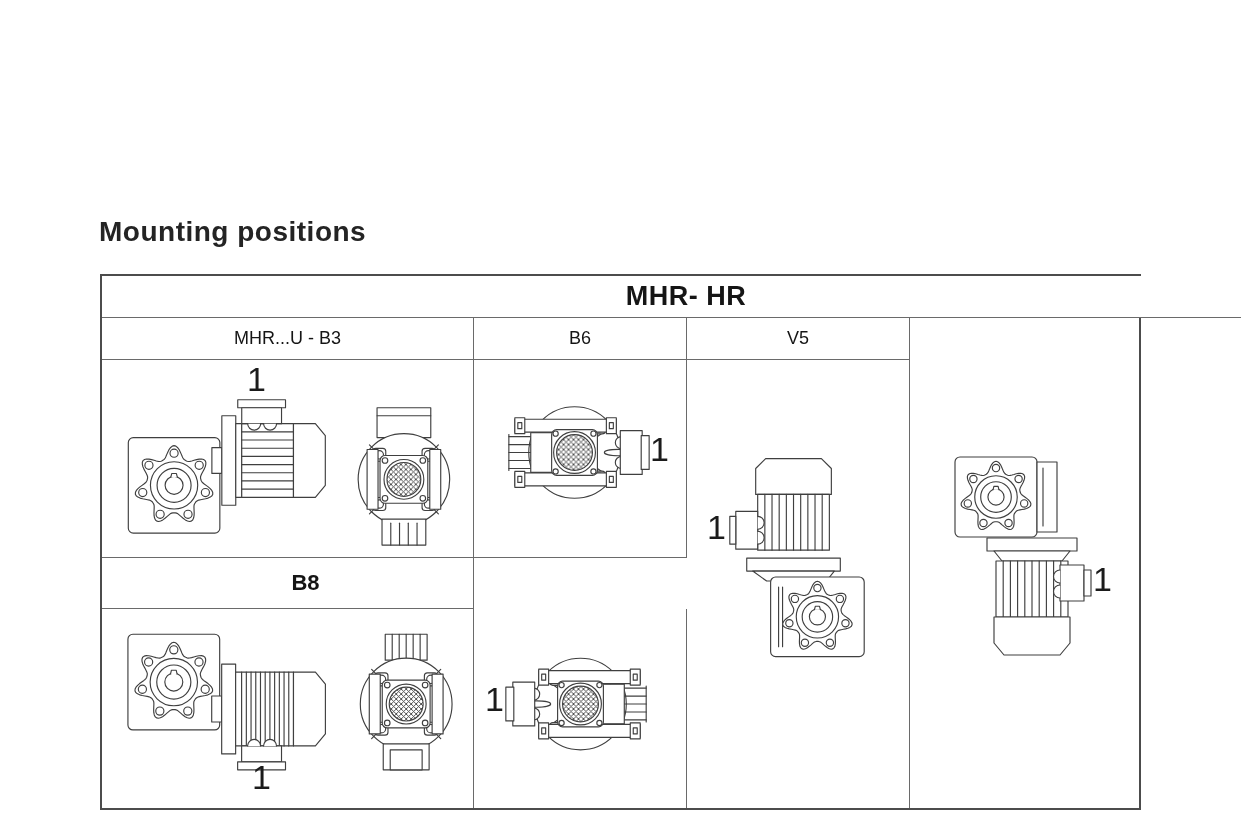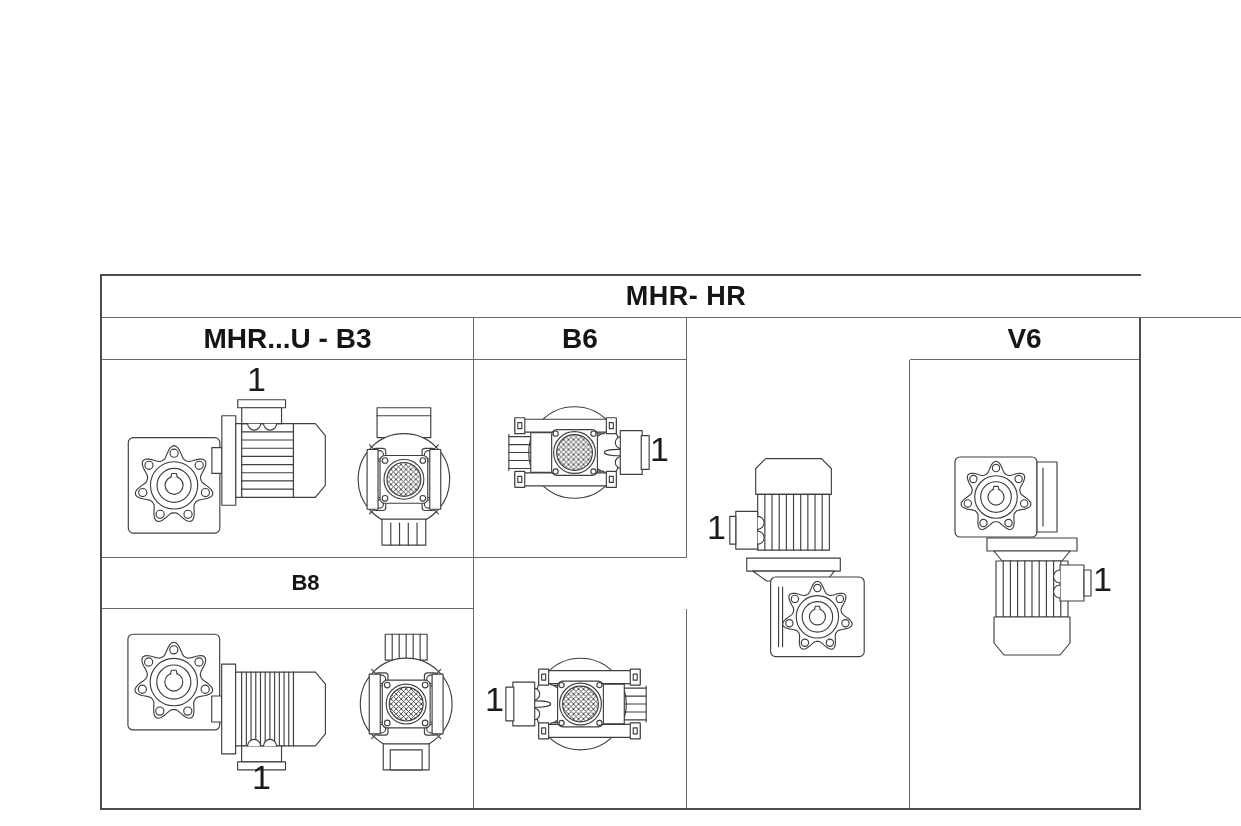--- a/index.html
+++ b/index.html
@@ -13,21 +13,21 @@
     position:absolute;left:99px;top:216px;margin:0;
     font-size:28px;font-weight:bold;color:#242424;letter-spacing:.5px;
   }
   .mtable{
     position:absolute;left:100px;top:274px;width:1037px;height:532px;
     border:2px solid #4c4c4c;box-sizing:content-box;background:#fff;
   }
   .cell{position:absolute;box-sizing:border-box;background:#fff;}
   .hd{display:flex;align-items:center;justify-content:center;color:#151515;}
   .thead{left:0;top:0;width:1168px;height:42px;border-bottom:1.5px solid #6a6a6a;font-size:27px;font-weight:bold;letter-spacing:.5px;}
-  .ch{top:42px;height:42px;border-bottom:1.5px solid #6a6a6a;font-size:28px;font-weight:bold;}
+  .ch{top:42px;height:42px;border-bottom:1.5px solid #6a6a6a;font-size:18px;font-weight:normal;}
   .ch0{left:0;width:372px;border-right:1.5px solid #6a6a6a;}
   .ch1{left:372px;width:213px;border-right:1.5px solid #6a6a6a;}
   .ch2{left:585px;width:223px;border-right:1.5px solid #6a6a6a;}
   .ch3{left:808px;width:229px;}
   .cb3{left:0;top:84px;width:372px;height:198px;border-right:1.5px solid #6a6a6a;border-bottom:1.5px solid #6a6a6a;}
   .cb6{left:372px;top:84px;width:213px;height:198px;border-right:1.5px solid #6a6a6a;border-bottom:1.5px solid #6a6a6a;}
   .cv5{left:585px;top:84px;width:223px;height:448px;border-right:1.5px solid #6a6a6a;}
   .cv6{left:808px;top:84px;width:229px;height:448px;}
   .sh{top:282px;height:51px;border-bottom:1.5px solid #6a6a6a;font-size:22px;font-weight:bold;}
   .sh0{left:0;width:372px;border-right:1.5px solid #6a6a6a;padding-left:36px;}
@@ -43,27 +43,28 @@
   .co-b6{left:650px;top:432px;}
   .co-v5{left:707px;top:510px;}
   .co-v6{left:1093px;top:562px;}
   .co-b8{left:252px;top:760px;}
   .co-b7{left:485px;top:682px;}
 </style>
 </head>
 <body>
 
 <div class="page">
+  <h1 class="title">Mounting positions</h1>
 
   <div class="mtable">
     <div class="cell hd thead">MHR- HR</div>
 
     <div class="cell hd ch ch0">MHR...U - B3</div>
     <div class="cell hd ch ch1">B6</div>
-    <div class="cell hd ch ch3">V6</div>
+    <div class="cell hd ch ch2">V5</div>
 
     <div class="cell cb3">
       <svg id="svg-b3" viewBox="0 0 372 198">
           <defs>
             <pattern id="svg-b3-xh" width="5" height="5" patternUnits="userSpaceOnUse">
               <path d="M0 5L5 0M0 0L5 5" stroke="#3f3f3f" stroke-width="0.9" fill="none"></path>
             </pattern>
           </defs>
           <g stroke="#3f3f3f" stroke-width="1.15" fill="none" stroke-linejoin="round" stroke-linecap="round">
             <rect x="26" y="78" width="92" height="96" rx="5" fill="#fff"></rect>

